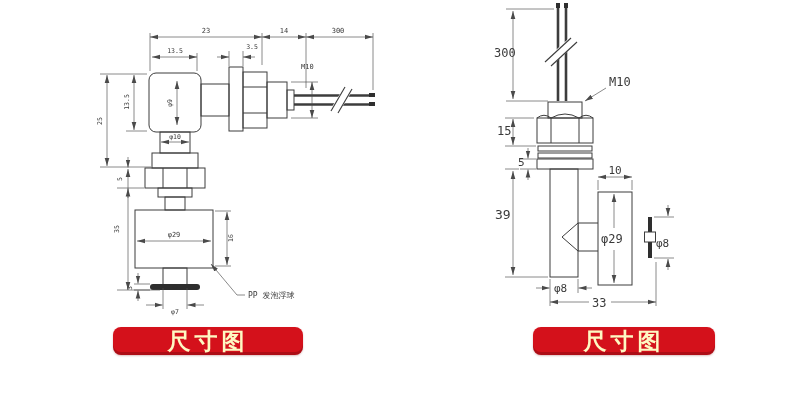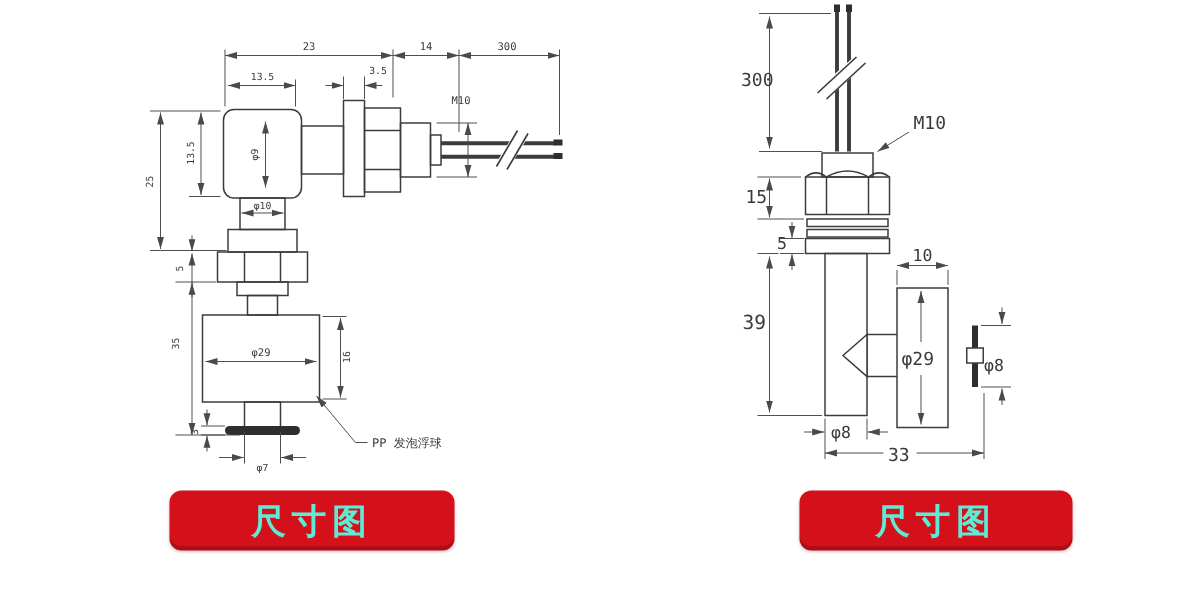--- a/index.html
+++ b/index.html
@@ -8,22 +8,22 @@
   .stage{position:absolute;inset:0;background:#ffffff;}
   svg{position:absolute;overflow:visible;}
   svg text{font-family:"DejaVu Sans Mono",monospace;fill:#3a3a3a;}
   .geo{stroke:#3c3c3c;stroke-width:1;fill:none;}
   .geof{stroke:#3c3c3c;stroke-width:1;fill:#ffffff;}
   .dim{stroke:#4a4a4a;stroke-width:0.65;fill:none;}
   .wire{stroke:#3c3c3c;stroke-width:2.6;fill:none;}
   .wirebrk{stroke:#ffffff;stroke-width:9;fill:none;}
   .slash{stroke:#3c3c3c;stroke-width:1.1;fill:none;}
   .dark{fill:#2e2e2e;stroke:none;}
-  .btn{position:absolute;height:40px;background:#d4111b;border-radius:8px;border:none;
-       color:#5eead4;font-weight:bold;font-size:23px;letter-spacing:4px;
+  .btn{position:absolute;height:28px;background:#d4111b;border-radius:8px;border:none;
+       color:#fef9c3;font-weight:bold;font-size:23px;letter-spacing:4px;
        display:flex;align-items:center;justify-content:center;cursor:pointer;
        box-shadow:inset 0 -3px 0 rgba(0,0,0,0.18), 0 1px 2px rgba(120,0,0,0.25);
        font-family:Liberation Sans, sans-serif;}
   .t7{font-size:7px;} .t65{font-size:6.5px;} .t8{font-size:8px;}
   .t11{font-size:11px;} .t12{font-size:12px;} .t13{font-size:13px;}
 </style>
 </head>
 <body>
 
 <div class="stage">

